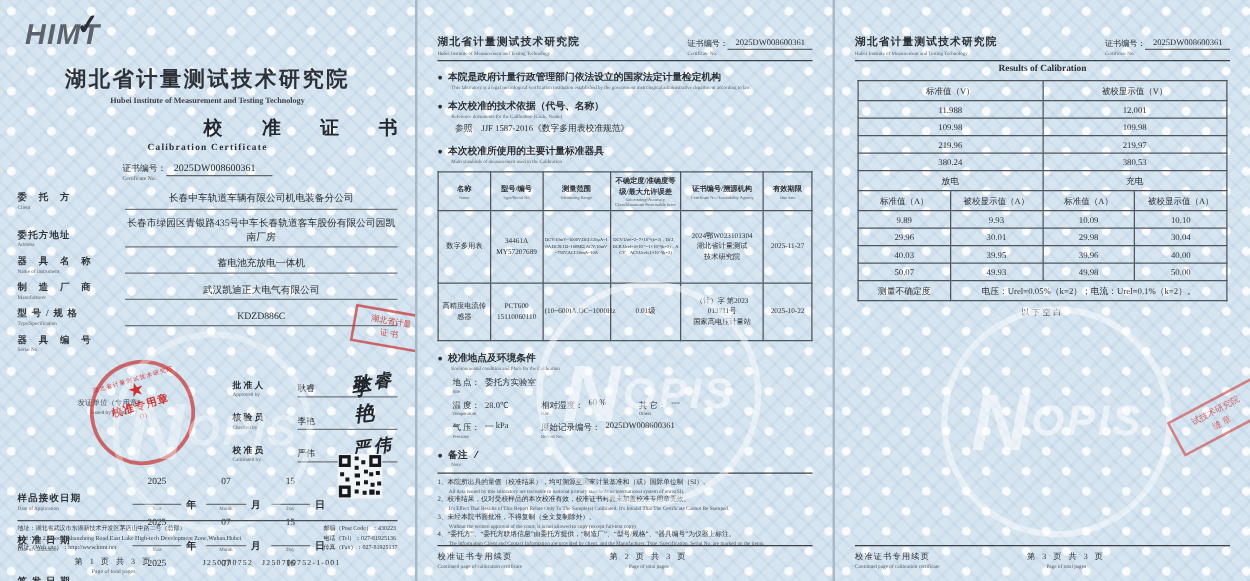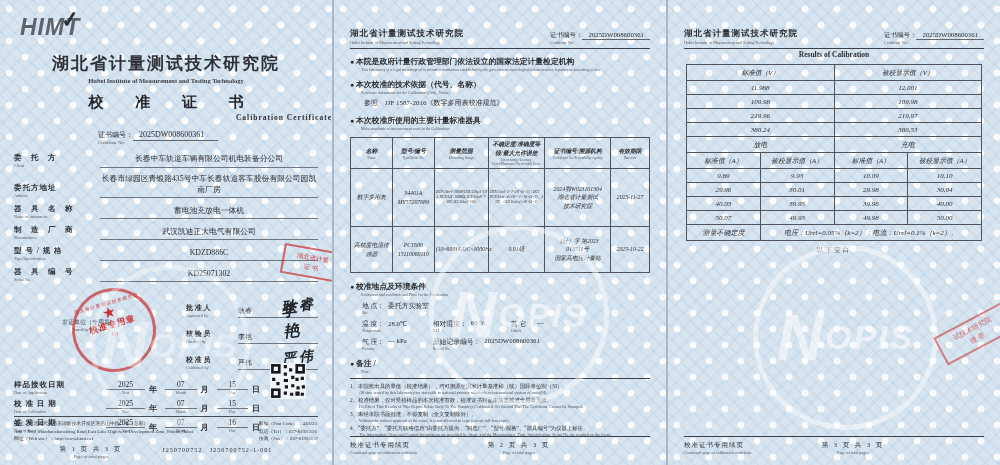--- a/index.html
+++ b/index.html
@@ -15,22 +15,22 @@
     background-size:32px 32px,32px 32px,auto,auto;}
   .c{text-align:center;}
   .pre{white-space:pre-line;}
   
   .logo{position:absolute;top:14px;left:20px;font-family:"Liberation Sans",sans-serif;
     font-style:italic;font-weight:bold;font-size:23px;letter-spacing:1px;color:#5c636c;}
   .logo-check{position:absolute;left:41px;top:-7px;font-size:22px;color:#2a2f36;transform:rotate(-6deg);font-style:normal;}
   .p1-head{padding-top:52px;}
   .inst-cn1{font-weight:bold;font-size:17px;letter-spacing:2px;color:#2e3238;}
   .inst-en1{font-weight:bold;font-size:6.5px;margin-top:2px;color:#3a3e44;}
-  .cert-title{font-weight:bold;font-size:15px;letter-spacing:14px;text-indent:14px;margin-top:9px;color:#24282e;}
-  .cert-title-en{font-weight:bold;font-size:7.5px;letter-spacing:1px;margin-top:1px;text-align:right;}
+  .cert-title{font-weight:bold;font-size:15px;letter-spacing:14px;text-indent:14px;margin-top:9px;color:#24282e;text-align:right;}
+  .cert-title-en{font-weight:bold;font-size:7.5px;letter-spacing:1px;margin-top:1px;}
   .certno-row{margin:8px 0 0 98px;display:flex;align-items:flex-start;font-size:7px;}
   .certno-row .lab .en{font-size:4.5px;color:#555;}
   .certno-val{border-bottom:1px solid #666;padding:0 14px 1px 6px;font-size:8px;}
   .fields{margin:8px 14px 0 14px;}
   .frow{display:flex;align-items:flex-end;margin-top:6px;}
   .flabel{width:86px;flex:0 0 86px;}
   .flabel .cn{font-size:7.5px;font-weight:bold;letter-spacing:1px;color:#33373d;}
   .flabel .en{font-size:4.2px;color:#5a5f66;}
   .fvalue{flex:1;text-align:center;font-size:7.8px;border-bottom:1px solid #70767e;padding-bottom:2px;line-height:1.35;}
   .sign-sec{position:relative;margin:10px 14px 0 14px;height:82px;}
@@ -50,21 +50,21 @@
   .sname{font-size:7px;width:26px;border-bottom:1px solid #70767e;text-align:left;padding-bottom:1px;}
   .sig-line{flex:1;border-bottom:1px solid #70767e;position:relative;height:100%;}
   .sig{position:absolute;left:18px;bottom:2px;font-size:14px;font-style:italic;font-weight:bold;
     transform:rotate(-7deg);letter-spacing:3px;color:#22262b;font-family:"DejaVu Serif",serif;}
   .dates{margin:6px 14px 0 14px;}
   .drow{display:flex;align-items:flex-end;margin-top:4px;}
   .drow .dlab{width:92px;flex:0 0 92px;}
   .dlab .cn{font-size:7.5px;font-weight:bold;letter-spacing:1px;}
   .dlab .en{font-size:4.2px;color:#5a5f66;}
   .dunit{display:inline-block;text-align:center;margin-right:4px;}
-  .dunit .num{font-size:7.5px;border-bottom:1px solid #70767e;padding:0 12px 0 12px;}
+  .dunit .num{font-size:7.5px;border-bottom:1px solid #70767e;padding:0 12px 14px 12px;}
   .dunit .den{font-size:4px;color:#5a5f66;}
   .dchar{font-size:8px;font-weight:bold;margin-right:8px;}
   .qr{position:absolute;right:26px;bottom:66px;}
   .p1-footer{position:absolute;left:14px;right:14px;bottom:6px;border-top:1.4px solid #474c53;padding-top:3px;}
   .addr-cols{display:flex;justify-content:space-between;font-size:4.8px;line-height:1.5;color:#33373d;}
   .p1-pageline{display:flex;justify-content:center;gap:40px;align-items:flex-start;margin-top:3px;}
   .pageinfo .cn{font-size:6.5px;letter-spacing:2px;}
   .pageinfo .en{font-size:4.6px;color:#5a5f66;text-align:center;}
   .serials{font-size:6.2px;letter-spacing:1px;padding-top:1px;}
   .edge-stamp1{position:absolute;right:-10px;top:248px;width:52px;border:2px solid rgba(200,45,45,.7);
@@ -72,25 +72,25 @@
   
   .hd{display:flex;justify-content:space-between;align-items:flex-end;margin:28px 16px 0 16px;
     border-bottom:1.6px solid #3c4147;padding-bottom:3px;}
   .hd .inst .cn{font-size:8.5px;font-weight:bold;letter-spacing:1px;}
   .hd .inst .en{font-size:4px;color:#555b62;}
   .hd .cno{display:flex;align-items:flex-start;}
   .hd .cno .lab .cn{font-size:6.5px;}
   .hd .cno .lab .en{font-size:4px;color:#555b62;}
   .hd .cno .val{font-size:6.8px;border-bottom:1px solid #666;padding:0 6px 1px 6px;}
   .bullet{margin:7px 16px 0 16px;}
-  .bullet .cn{font-size:7.8px;font-weight:bold;}
+  .bullet .cn{font-size:7.8px;font-weight:bold;font-family:Liberation Mono, monospace;}
   .bullet .cn::before{content:"● ";font-size:7px;}
   .bullet .en{font-size:4px;color:#565c63;margin-left:11px;}
   .refline{font-size:7px;margin:3px 16px 0 30px;}
-  table{border-collapse:collapse;font-style:italic;}
+  table{border-collapse:collapse;}
   .std-tbl{width:calc(100% - 32px);margin:6px 16px 0 16px;table-layout:fixed;}
   .std-tbl th,.std-tbl td{border:1px solid #50555c;text-align:center;vertical-align:middle;padding:2px 1px;}
   .std-tbl th .cn{font-size:5.8px;font-weight:bold;}
   .std-tbl th .en{font-size:3.5px;color:#565c63;font-weight:normal;}
   .std-tbl td{font-size:5.8px;line-height:1.45;}
   .tiny{font-size:3.6px !important;line-height:1.4 !important;word-break:break-all;}
   .env{margin:8px 16px 0 16px;}
   .envrow{display:flex;margin:4px 0 0 12px;align-items:flex-start;}
   .envlab{margin-right:4px;}
   .envlab .cn{font-size:6.8px;}
@@ -180,21 +180,20 @@
             <div class="cn">型 号 / 规 格</div>
             <div class="en">Type/Specification</div>
           </div>
         <div class="fvalue">KDZD886C</div>
       </div>
       <div class="frow">
         <div class="flabel">
             <div class="cn">器　具　编　号</div>
             <div class="en">Serial No.</div>
           </div>
-        <div class="fvalue">KD25071302</div>
       </div>
     </div>
 
     <div class="sign-sec">
       <div class="issuer">
         <div>发证单位（专用章）</div>
         <div class="en">Issued by ( Stamp )</div>
       </div>
       <div class="seal">
         <div class="ring">湖北省计量测试技术研究院</div>

